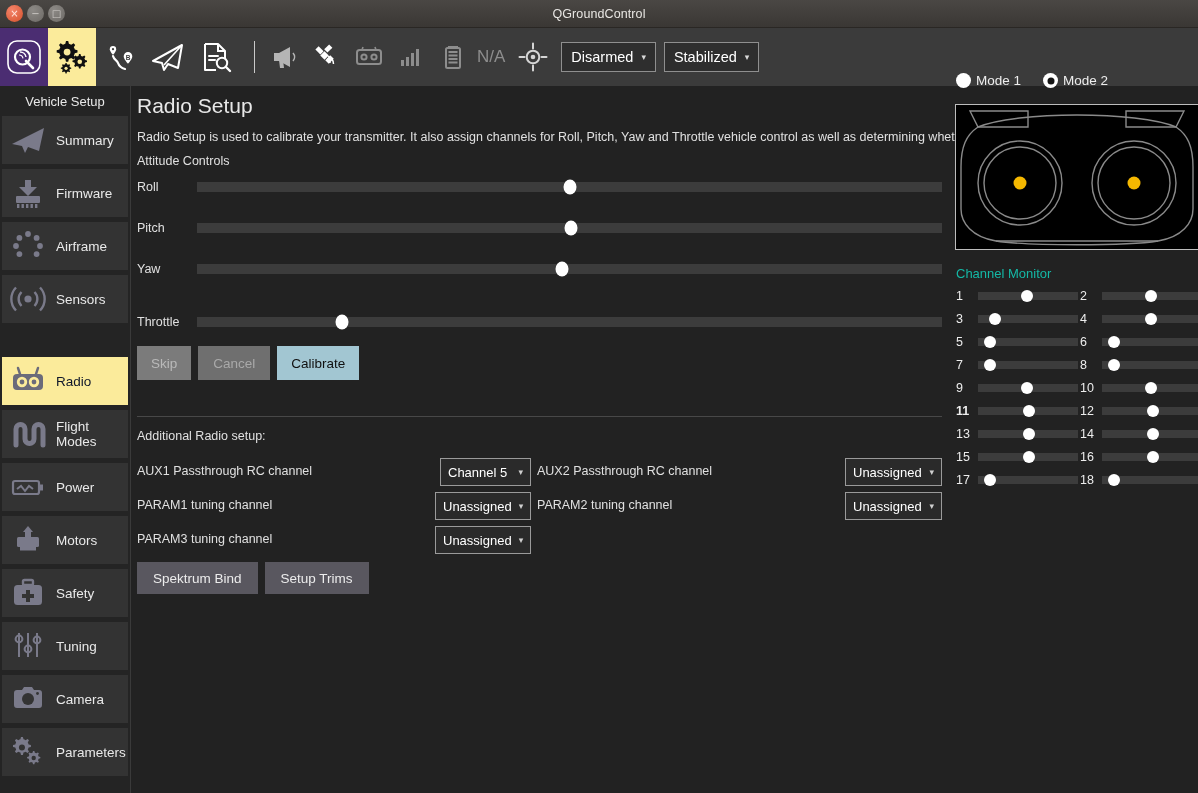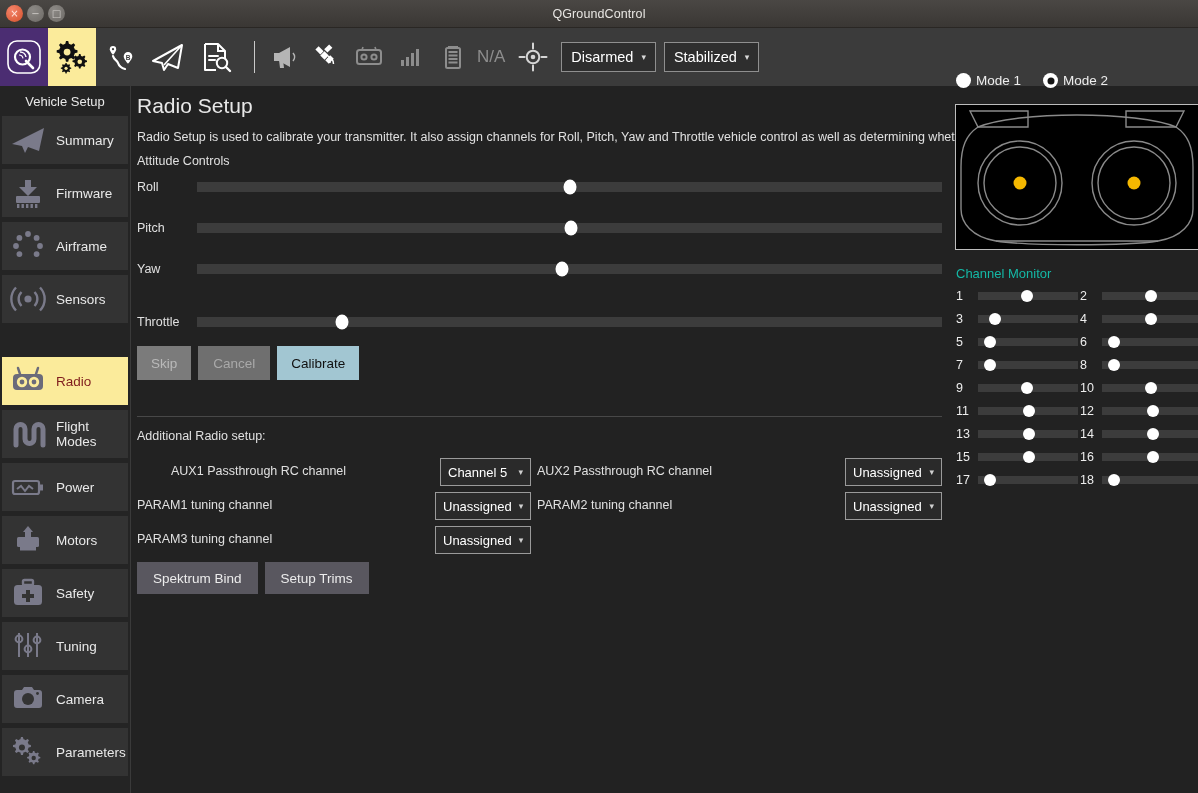--- a/index.html
+++ b/index.html
@@ -67,21 +67,21 @@
   #sidebar-title {
     height: 30px; display:flex; align-items:center; justify-content:center;
     font-size: 13px; color: #e9e9e9;
   }
   .side-item {
     height: 48px; margin: 0 2px 5px 2px;
     background: #333333;
     display: flex; align-items: center; gap: 8px; padding-left: 6px;
     font-size: 13.5px; color: #e9e9e9;
   }
-  .side-item.selected { background: #fbeb9b; color: #7f1d1d; margin-top: 34px; }
+  .side-item.selected { background: #fbeb9b; color: #0f172a; margin-top: 34px; }
   .side-item .sicon { width: 40px; height: 40px; display:flex; align-items:center; justify-content:center; flex: 0 0 40px; }
 
   
   #main {
     position: absolute; top: 86px; left: 131px; width: 1067px; height: 707px;
     background: #222222;
   }
   #page-title { position: absolute; left: 6px; top: 8px; font-size: 21px; color: #e8e8e8; }
   #page-desc  { position: absolute; left: 6px; top: 44px; font-size: 12.5px; color: #e0e0e0; }
   #attitude-label { position: absolute; left: 6px; top: 68px; font-size: 12.5px; color: #e0e0e0; }
@@ -472,21 +472,21 @@
   <div class="btnrow" id="cal-buttons">
       <div class="qbtn">Skip</div>
       <div class="qbtn disabled2" style="min-width: 72px;">Cancel</div>
       <div class="qbtn primary" style="min-width: 82px;">Calibrate</div>
     </div>
 
   <div id="divider"></div>
   <div id="addl-label">Additional Radio setup:</div>
 
   <div id="assignments">
-      <div class="assign-row assign-lbl" style="top: 370px; left: 6px; margin-left: 34px;">AUX1 Passthrough RC channel</div>
+      <div class="assign-row assign-lbl" style="top: 370px; left: 6px;">AUX1 Passthrough RC channel</div>
       <div class="assign-row" style="top: 371px; left: 309px;">
         <div class="combo" style="width: 91px; justify-content: space-between;">
           <span>Channel 5</span>
           <span class="caret">▾</span>
         </div>
       </div>
       <div class="assign-row assign-lbl" style="top: 370px; left: 406px;">AUX2 Passthrough RC channel</div>
       <div class="assign-row" style="top: 371px; left: 714px;">
         <div class="combo" style="width: 97px; justify-content: space-between;">
           <span>Unassigned</span>
@@ -612,21 +612,21 @@
         <div class="cm-track">
           <div class="cm-knob" style="left: 49%;"></div>
         </div>
       </div>
       <div class="cm-row" style="top: 380px; left: 128px;">
         <span class="cm-num">10</span>
         <div class="cm-track">
           <div class="cm-knob" style="left: 49%;"></div>
         </div>
       </div>
-      <div class="cm-row" style="top: 403px; left: 4px;">
+      <div class="cm-row" style="top: 403px; left: 4px; font-weight: bold;">
         <span class="cm-num">11</span>
         <div class="cm-track">
           <div class="cm-knob" style="left: 51%;"></div>
         </div>
       </div>
       <div class="cm-row" style="top: 403px; left: 128px;">
         <span class="cm-num">12</span>
         <div class="cm-track">
           <div class="cm-knob" style="left: 51%;"></div>
         </div>

